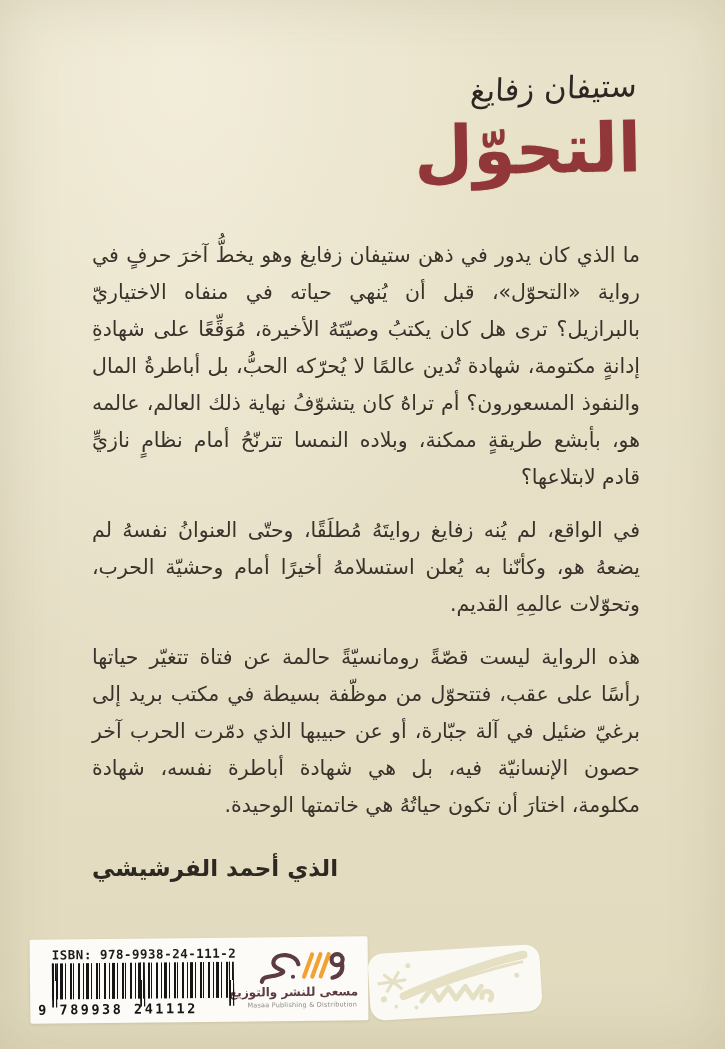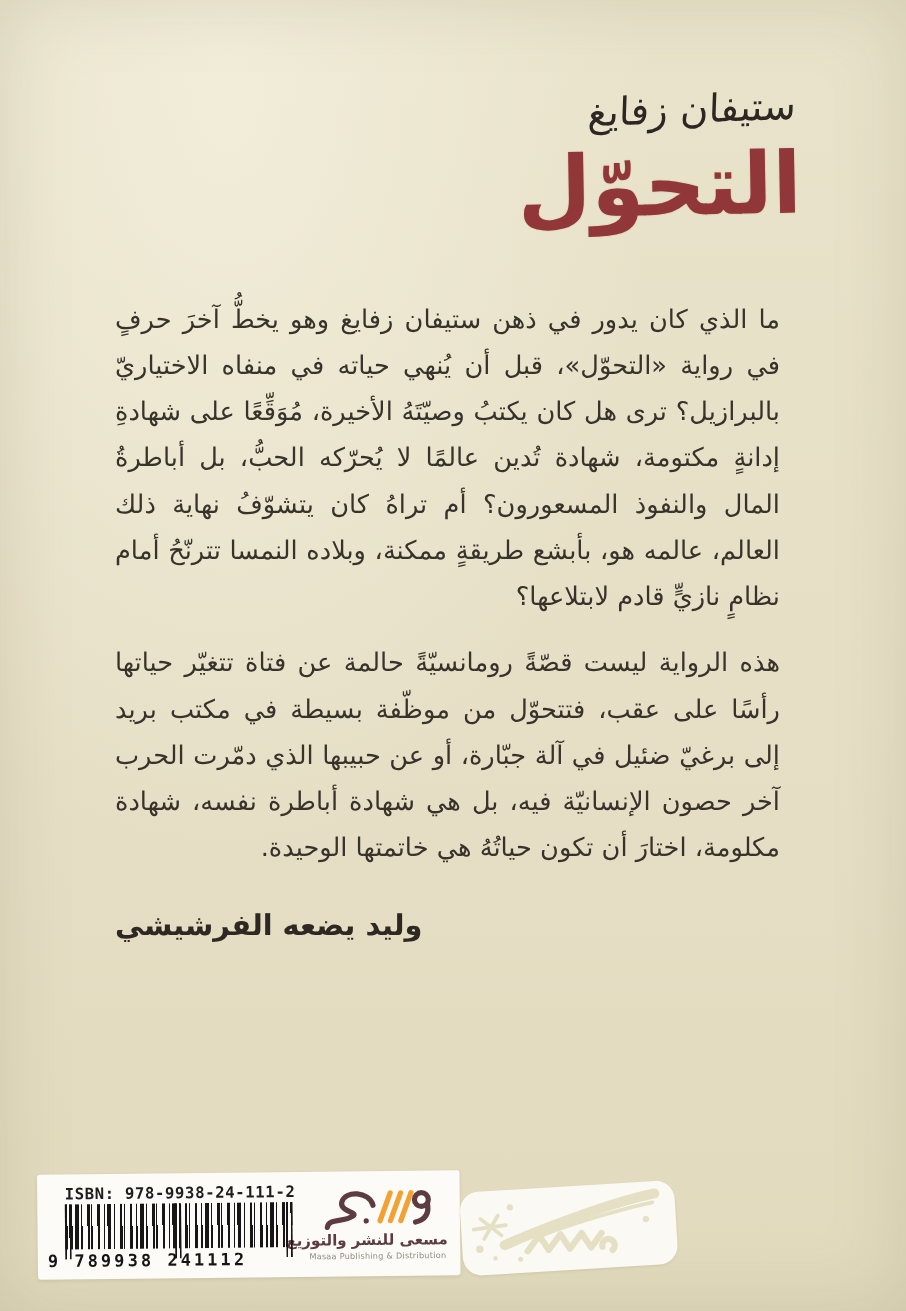--- a/index.html
+++ b/index.html
@@ -24,21 +24,21 @@
   }
   .title-callig{
     position:absolute;top:104px;right:84px;
     font-size:68px;font-weight:bold;color:#913639;
     transform:rotate(-1deg);
     white-space:nowrap;line-height:1.35;
     text-shadow:0 0 1px rgba(145,54,57,.4);
   }
   
   .blurb{
-    position:absolute;top:237px;right:101px;left:92px;
+    position:absolute;top:237px;right:85px;left:92px;
     direction:rtl;text-align:justify;
     font-size:20.5px;line-height:37px;color:#39322b;
   }
   .blurb p{margin:0 0 16px 0;}
   .signature{
     margin-top:26px;text-align:left;
     font-weight:bold;font-size:23px;color:#2e2822;
   }
   
   .isbn-strip{
@@ -103,22 +103,23 @@
 <body>
 
 <div class="cover">
 
   <div class="author-callig">ستيفان زفايغ</div>
 
   <div class="title-callig">التحوّل</div>
 
   <div class="blurb" dir="rtl" lang="ar">
     <p>ما الذي كان يدور في ذهن ستيفان زفايغ وهو يخطُّ آخرَ حرفٍ في رواية «التحوّل»، قبل أن يُنهي حياته في منفاه الاختياريّ بالبرازيل؟ ترى هل كان يكتبُ وصيّتَهُ الأخيرة، مُوَقِّعًا على شهادةِ إدانةٍ مكتومة، شهادة تُدين عالمًا لا يُحرّكه الحبُّ، بل أباطرةُ المال والنفوذ المسعورون؟ أم تراهُ كان يتشوّفُ نهاية ذلك العالم، عالمه هو، بأبشع طريقةٍ ممكنة، وبلاده النمسا تترنّحُ أمام نظامٍ نازيٍّ قادم لابتلاعها؟</p>
+    <p>في الواقع، لم يُنه زفايغ روايتَهُ مُطلَقًا، وحتّى العنوانُ نفسهُ لم يضعهُ هو، وكأنّنا به يُعلن استسلامهُ أخيرًا أمام وحشيّة الحرب، وتحوّلات عالمِهِ القديم.</p>
     <p>هذه الرواية ليست قصّةً رومانسيّةً حالمة عن فتاة تتغيّر حياتها رأسًا على عقب، فتتحوّل من موظّفة بسيطة في مكتب بريد إلى برغيّ ضئيل في آلة جبّارة، أو عن حبيبها الذي دمّرت الحرب آخر حصون الإنسانيّة فيه، بل هي شهادة أباطرة نفسه، شهادة مكلومة، اختارَ أن تكون حياتُهُ هي خاتمتها الوحيدة.</p>
-    <div class="signature">وليد يضعه الفرشيشي</div>
+    <div class="signature">الذي أحمد الفرشيشي</div>
   </div>
 
   <div class="isbn-strip">
     <div class="barcode-block">
       <div class="isbn-text">ISBN: 978-9938-24-111-2</div>
       <div class="bars">
         <span class="guard g1"></span>
         <span class="guard g2"></span>
         <span class="guard g3"></span>
       </div>

